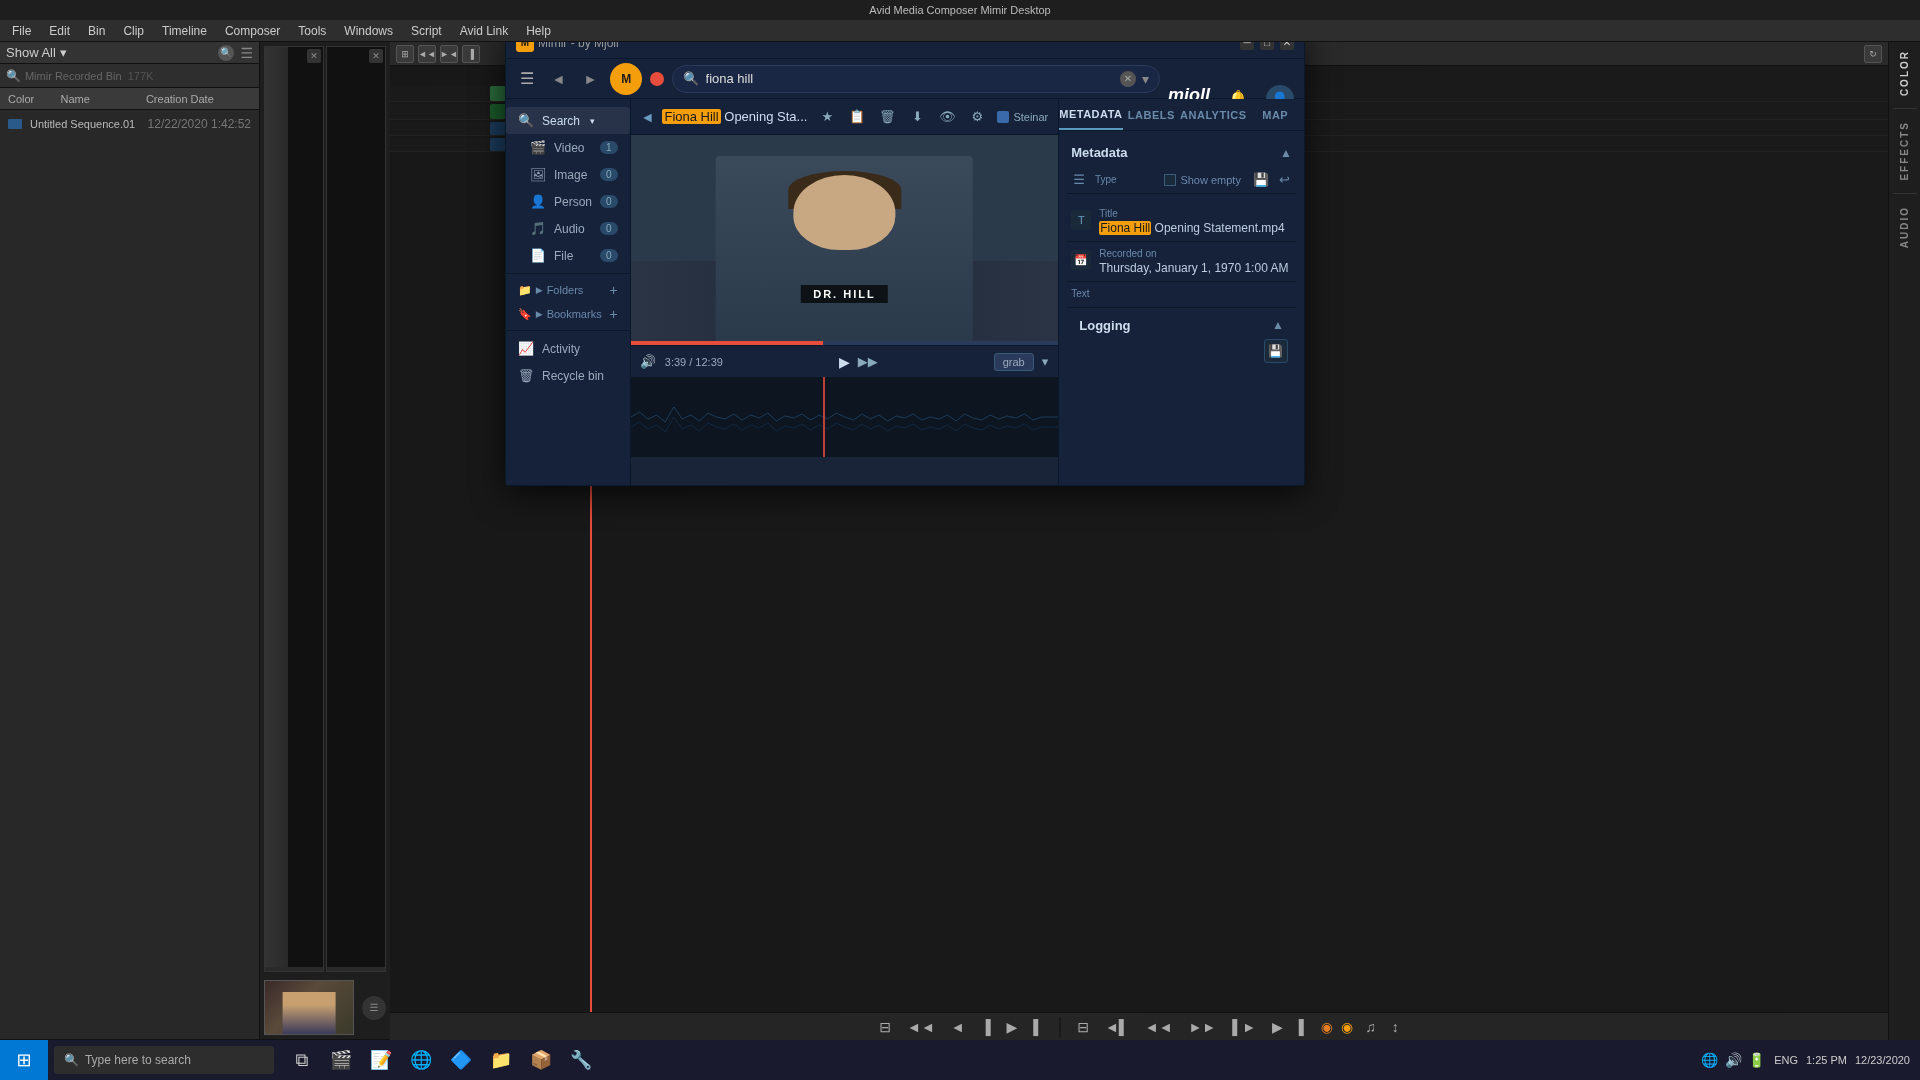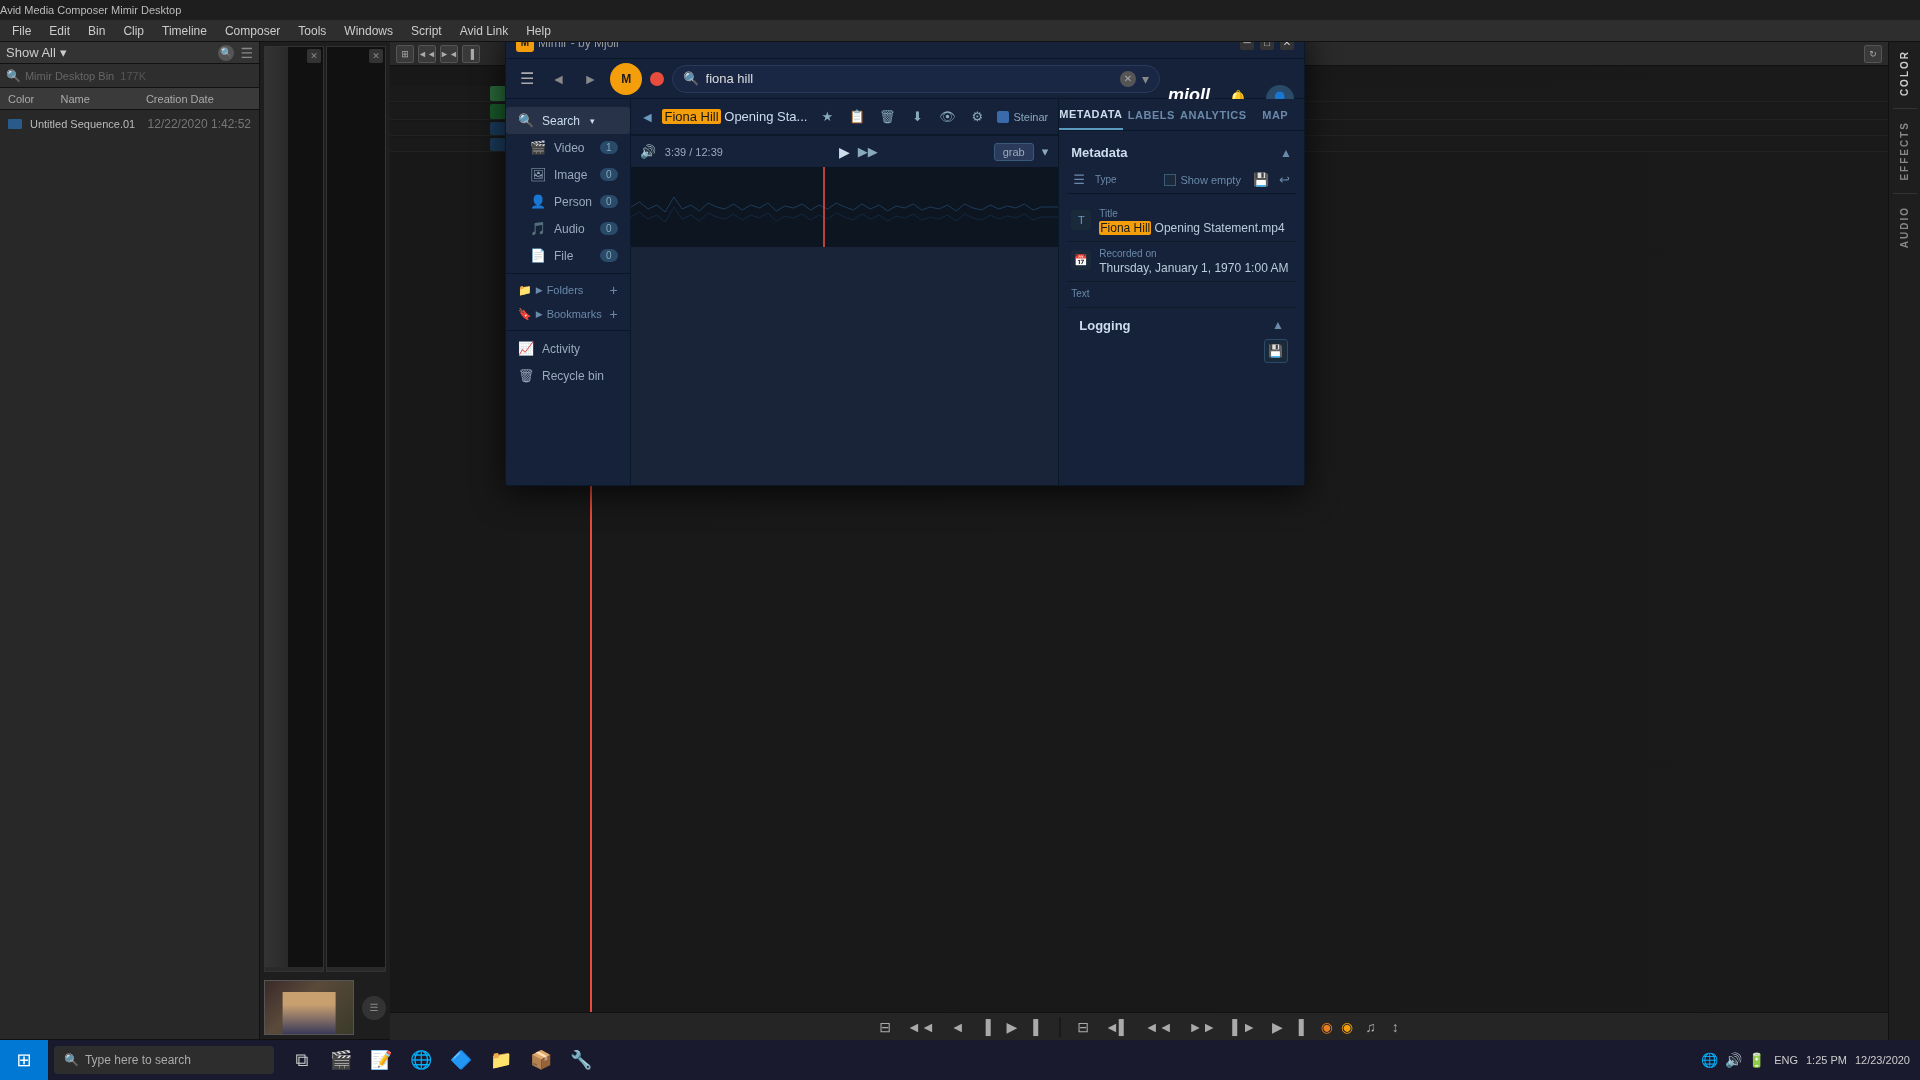--- a/index.html
+++ b/index.html
@@ -77,21 +77,21 @@
     
     .avid-topbar {
       position: absolute;
       top: 0;
       left: 0;
       width: 1920px;
       height: 20px;
       background: #1e1e1e;
       display: flex;
       align-items: center;
-      justify-content: flex-start;
+      justify-content: center;
       font-size: 11px;
       color: #aaa;
       z-index: 200;
     }
     .avid-topbar-title { color: #bbb; }
 
     
     .avid-menubar {
       position: absolute;
       top: 20px;
@@ -985,21 +985,21 @@
           <span>▾</span>
         </div>
         <div style="margin-left: auto; width: 16px; height: 16px; background: #555; border-radius: 50%; display:flex;align-items:center;justify-content:center; cursor:pointer;">
           <span style="font-size:10px; color:#aaa;">🔍</span>
         </div>
         <div style="font-size:14px; color:#888; cursor:pointer;">☰</div>
       </div>
       <div class="bin-search-row">
         <span class="search-icon">🔍</span>
         <span style="font-size:11px; color:#666;">
-          <span>Mimir Desktop Bin</span>
+          <span>Mimir Recorded Bin</span>
           &nbsp;<span style="color:#555;">177K</span>
         </span>
       </div>
       <div class="bin-columns-row">
         <div class="bin-col">Color</div>
         <div class="bin-col name">Name</div>
         <div class="bin-col date">Creation Date</div>
       </div>
       <div class="bin-content">
         <div class="bin-item">
@@ -1202,20 +1202,37 @@
           <div class="result-action-btn">⬇</div>
           <div class="result-action-btn">👁</div>
           <div class="result-action-btn">⚙</div>
         </div>
         <div class="result-workspace">
           <div class="workspace-icon"></div>
           <span>Steinar</span>
         </div>
       </div>
 
+      <div class="mimir-video">
+        <div class="video-frame">
+
+          <div class="video-bg-crowd"></div>
+
+          <div class="video-figure">
+            <div class="video-figure-hair"></div>
+            <div class="video-figure-face"></div>
+          </div>
+
+          <div class="video-name-card">DR. HILL</div>
+
+          <div class="video-timeline-bar">
+            <div class="video-timeline-progress"></div>
+          </div>
+        </div>
+      </div>
 
       <div class="mimir-controls">
         <span class="ctrl-icon">🔊</span>
         <span class="ctrl-time">3:39 / 12:39</span>
         <div class="ctrl-spacer"></div>
         <span class="ctrl-play">▶</span>
         <span class="ctrl-ff">▶▶</span>
         <div class="ctrl-spacer"></div>
         <div class="ctrl-grab">grab</div>
         <span class="ctrl-expand">▾</span>

